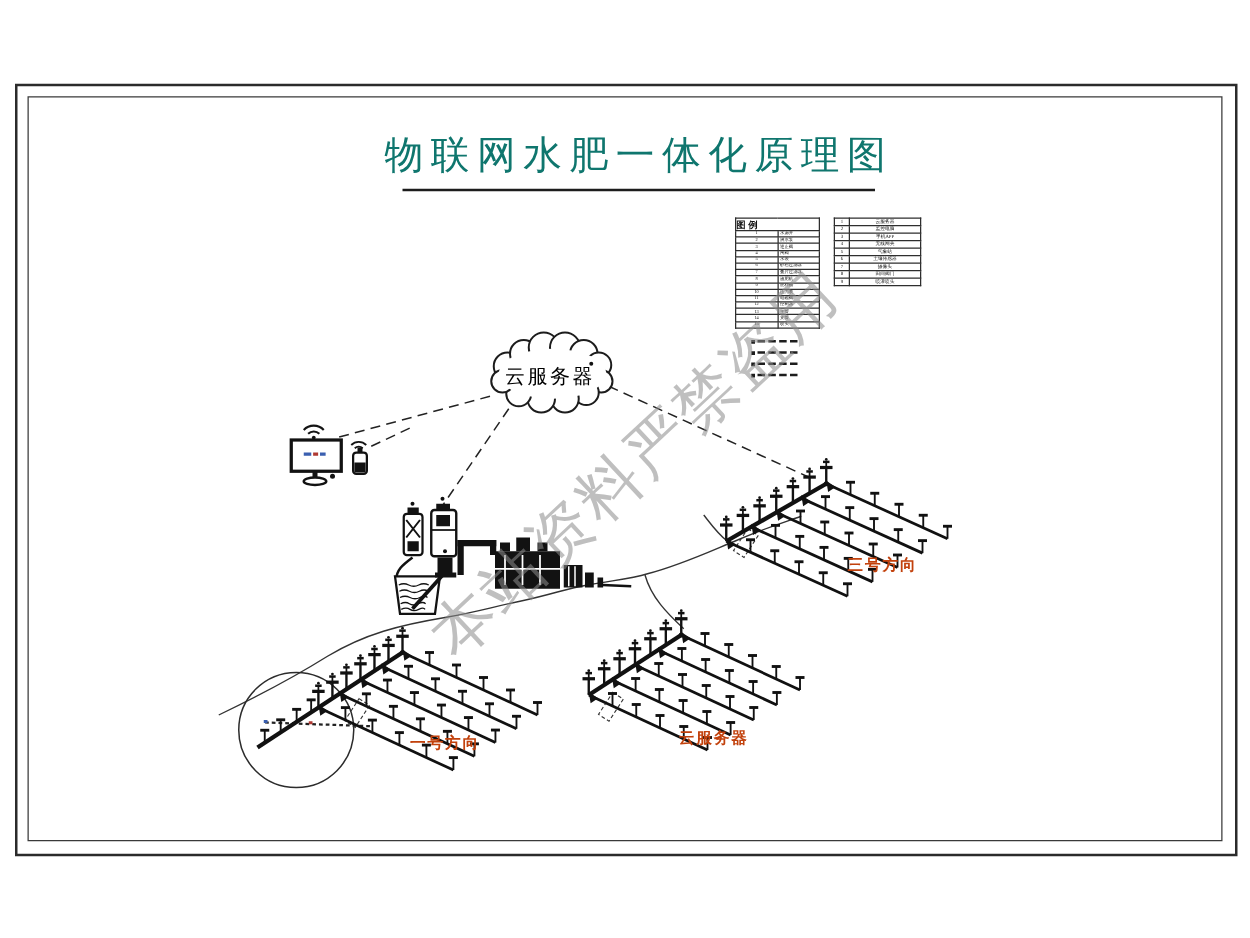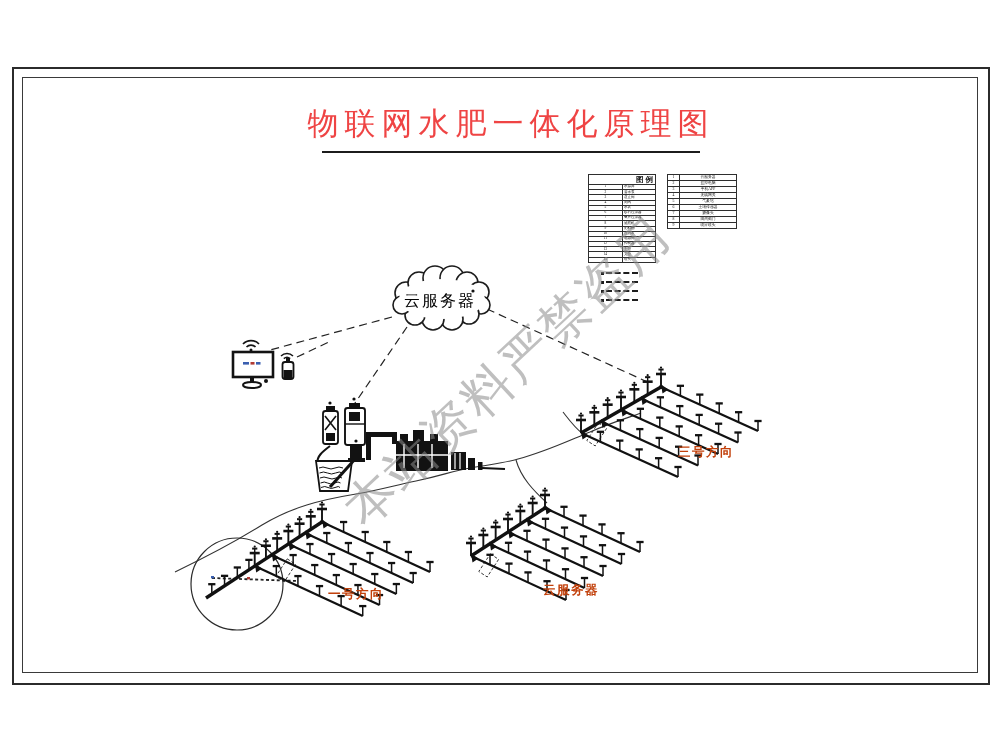--- a/index.html
+++ b/index.html
@@ -1,35 +1,35 @@
 <!DOCTYPE html>
 <html><head>
 <meta charset="utf-8">
 <style>
   html,body{margin:0;padding:0;background:#fff;}
   .page{position:relative;width:1000px;height:750px;background:#fff;overflow:hidden;
         font-family:"Liberation Serif","DejaVu Serif",serif;color:#111;}
   .frame-outer{position:absolute;left:12px;top:67px;width:974px;height:614px;border:2px solid #2b2b2b;}
   .frame-inner{position:absolute;left:22px;top:77px;width:954px;height:594px;border:1px solid #3a3a3a;}
   .title{position:absolute;left:511px;top:103px;transform:translateX(-50%);font-size:31px;
-         letter-spacing:6px;white-space:nowrap;font-weight:500;color:#ef4444;}
+         letter-spacing:6px;white-space:nowrap;font-weight:500;color:#0f766e;}
   .title-underline{position:absolute;left:322px;top:151px;width:378px;height:2px;background:#1c1c1c;}
   .watermark{position:absolute;left:508px;top:372px;transform:translate(-50%,-50%) rotate(-43deg);
          font-size:50px;letter-spacing:3px;color:#8c8c8c;opacity:.55;white-space:nowrap;z-index:30;pointer-events:none;}
   svg.diagram{position:absolute;left:0;top:0;z-index:5;}
   .field-label{position:absolute;font-size:12.5px;font-weight:600;letter-spacing:1.5px;color:#c2410c;z-index:10;}
   .lbl-1{left:328px;top:586px;} .lbl-2{left:543px;top:582px;} .lbl-3{left:678px;top:444px;}
   
   .legend{position:absolute;z-index:8;background:#fff;}
   .legend table{border-collapse:collapse;width:100%;table-layout:fixed;}
   .legend-l{left:588px;top:174px;width:68px;}
   .legend-r{left:667px;top:174px;width:70px;}
   .legend td,.legend th{border:0.8px solid #2e2e2e;padding:0;margin:0;overflow:hidden;
         font-size:3.5px;line-height:1;color:#101010;white-space:nowrap;}
-  .legend-l th{height:9px;font-size:7.5px;font-weight:600;letter-spacing:2px;text-align:right;}
+  .legend-l th{height:9px;font-size:7.5px;font-weight:600;letter-spacing:2px;text-align:left;}
   .legend-l td{height:4.2px;} .legend-r td{height:5.0px;font-size:3.8px;}
   .legend td.no{width:9px;text-align:center;} .legend-r td.no{width:11px;}
   .legend td.lb{padding-left:1.5px;} .legend-r td.lb{text-align:center;padding-left:0;}
   .line-samples{position:absolute;left:606px;top:272px;z-index:8;}
   .line-sample{width:32px;height:0;border-top:2.2px dashed #1d1d1d;margin:0 0 7px 0;position:relative;}
   .line-sample::before{content:"";position:absolute;left:-5px;top:-2px;width:2.5px;height:2.5px;background:#1d1d1d;}
 </style>
 </head>
 <body>
 

